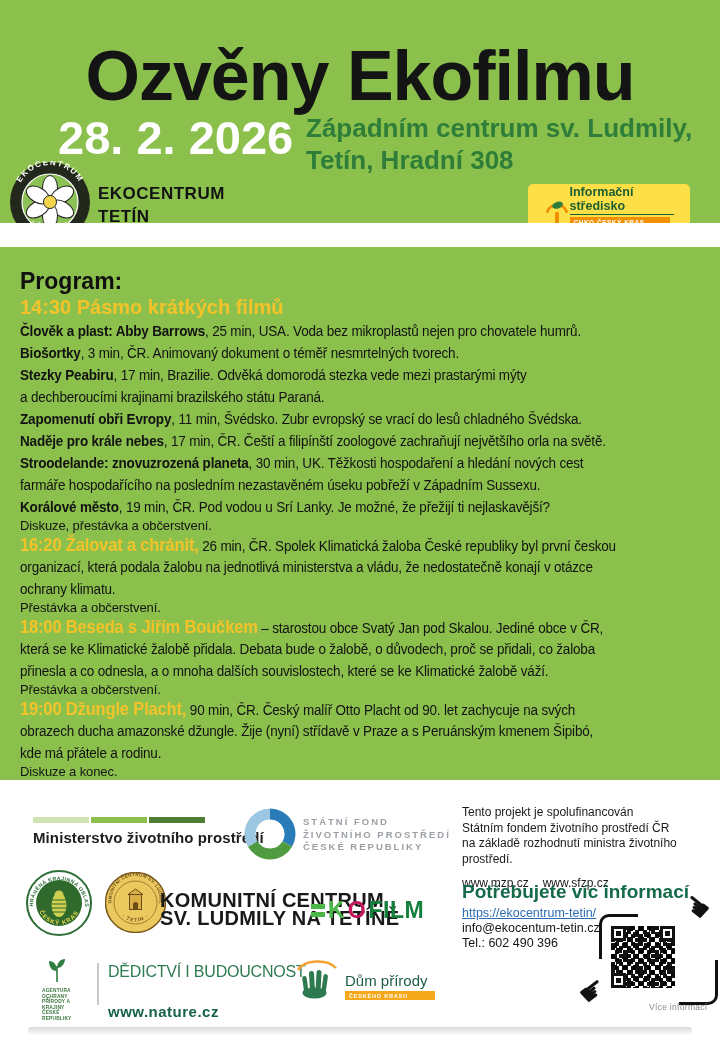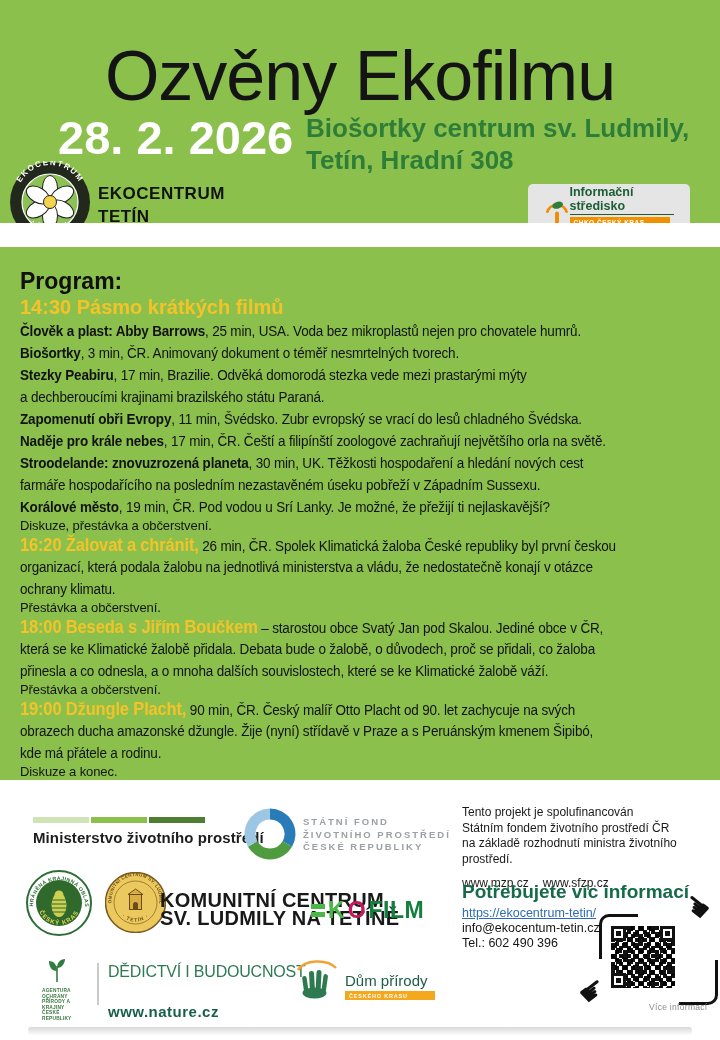--- a/index.html
+++ b/index.html
@@ -2,27 +2,27 @@
 <html><head>
 <meta charset="utf-8">
 <style>
   html,body{margin:0;padding:0}
   .poster{position:relative;width:720px;height:1040px;overflow:hidden;background:#fff;
           font-family:"Liberation Sans",sans-serif;color:#161616}
   
   .top{position:absolute;left:0;top:0;width:720px;height:223px;background:#8bc04c}
   .band{position:absolute;left:0;top:223px;width:720px;height:24px;background:#fff}
   .title{position:absolute;left:0;right:0;top:40px;text-align:center;font-size:70px;line-height:72px;
-         font-weight:400;letter-spacing:-1px;color:#141414}
+         font-weight:700;letter-spacing:-1px;color:#141414}
   .date{position:absolute;left:58px;top:110px;font-size:47px;line-height:56px;font-weight:600;color:#fff}
   .venue{position:absolute;left:306px;top:112px;font-size:26px;line-height:32px;font-weight:600;color:#2e7d38}
   .eko-badge{position:absolute;left:9px;top:161px}
   .eko-label{position:absolute;left:98px;top:182px;font-size:17px;line-height:23px;font-weight:600;
              letter-spacing:.5px;color:#121212}
-  .infobox{position:absolute;left:528px;top:184px;width:162px;height:56px;background:#e5e5e5;border-radius:5px;
+  .infobox{position:absolute;left:528px;top:184px;width:162px;height:56px;background:#fde047;border-radius:5px;
            display:flex;align-items:center;padding:2px 16px;box-sizing:border-box}
   .ib-title{font-size:12.5px;font-weight:700;color:#1b5e34;border-bottom:1px solid #1b5e34;display:inline-block;padding-bottom:1px}
   .ib-bar{background:#f29100;color:#fff;font-size:6.5px;font-weight:700;letter-spacing:.5px;
           width:96px;padding:2px 0 2px 4px;margin:2px 0}
   .ib-sub{font-size:7.5px;font-weight:600;color:#4a8a3c;letter-spacing:.6px}
   
   .program{position:absolute;left:0;top:247px;width:720px;height:533px;background:#8bc04c;
            padding:22px 0 0 20px;box-sizing:border-box;overflow:hidden}
   .pg-heading{font-size:23px;line-height:25px;font-weight:700;color:#101010}
   .phead{font-size:20px;line-height:26px;font-weight:700;color:#f4c32a}
@@ -86,21 +86,21 @@
 </style>
 </head>
 <body>
 
 <div class="poster">
 
   <div class="top">
     <div class="title">Ozvěny Ekofilmu</div>
     <div class="date">28. 2. 2026</div>
     <div class="venue">
-      <div>Biošortky centrum sv. Ludmily,</div>
+      <div>Západním centrum sv. Ludmily,</div>
       <div>Tetín, Hradní 308</div>
     </div>
 
     <svg class="eko-badge" width="82" height="82" viewBox="0 0 82 82">
       <circle cx="41" cy="41" r="40" fill="#23281c"></circle>
       <circle cx="41" cy="41" r="28" fill="#8cc155" stroke="#fff" stroke-width="1.2"></circle>
       <g fill="#fff" stroke="#222" stroke-width="1">
         <ellipse cx="41" cy="27" rx="7.5" ry="12.5"></ellipse>
         <ellipse cx="41" cy="27" rx="7.5" ry="12.5" transform="rotate(60 41 41)"></ellipse>
         <ellipse cx="41" cy="27" rx="7.5" ry="12.5" transform="rotate(120 41 41)"></ellipse>

